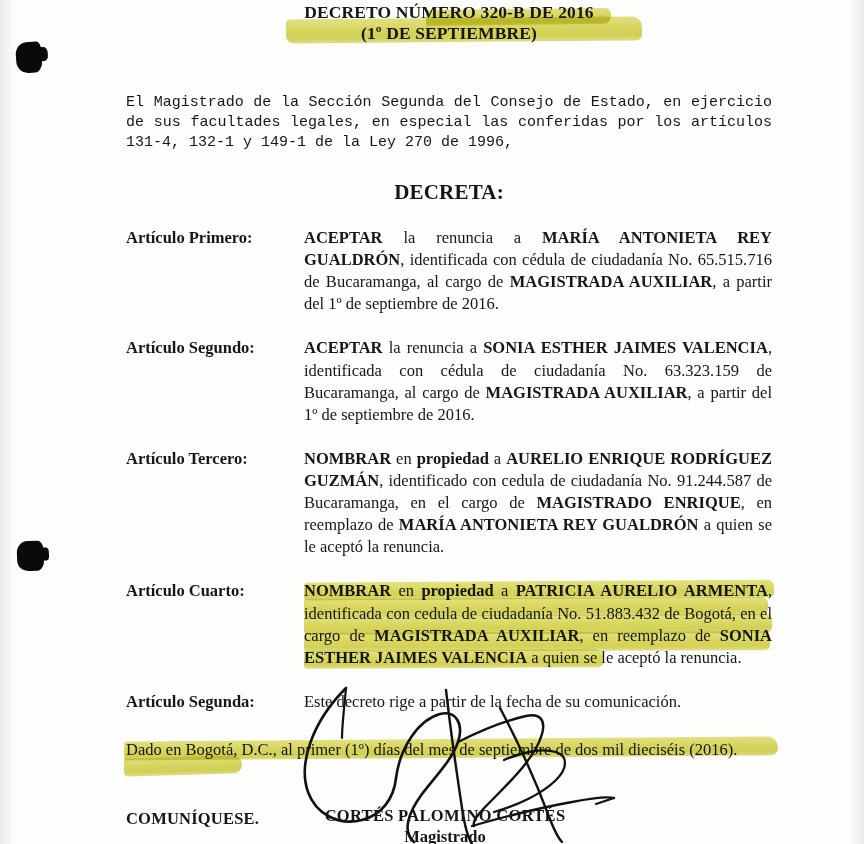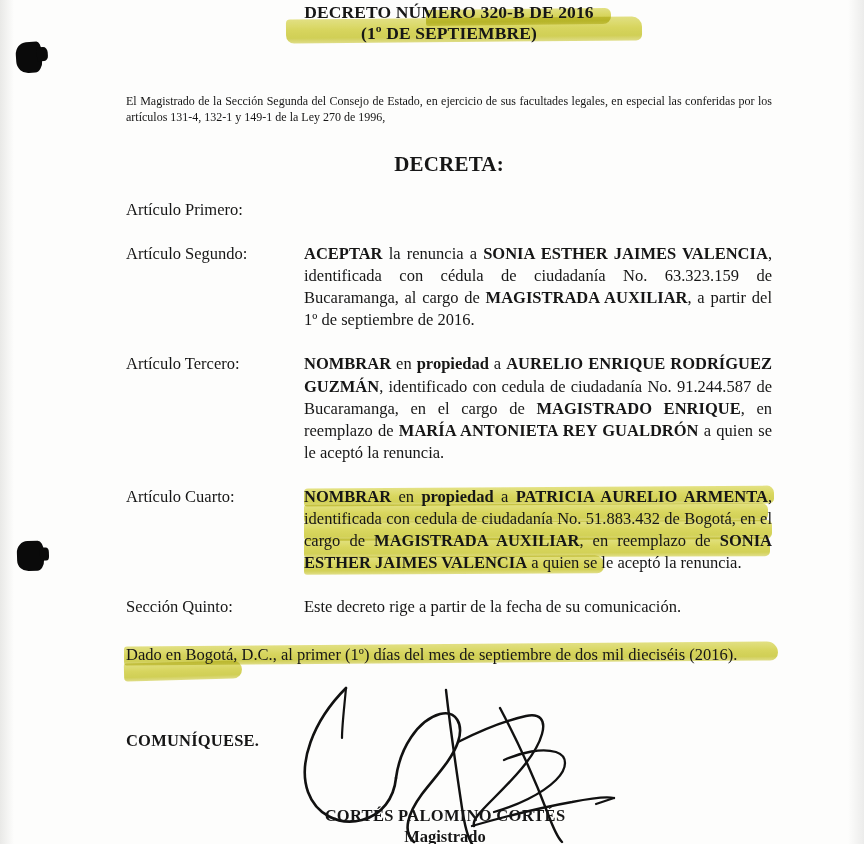--- a/index.html
+++ b/index.html
@@ -124,23 +124,24 @@
     top: 18px;
     width: 356px;
     height: 24px;
     transform: rotate(-0.5deg);
     border-radius: 4px 10px 6px 8px;
   }
 
   
   .para {
     text-align: justify;
-    font-size: 12px;
+    font-size: 15px;
     line-height: 1.34;
     margin: 0;
+    font-family: Liberation Mono, monospace;
   }
 
   .intro {
     margin-top: 48px;
     text-align: justify;
   }
 
   .decreta {
     text-align: center;
     font-weight: bold;
@@ -152,21 +153,21 @@
   
   .article {
     display: flex;
     align-items: flex-start;
     margin-top: 22px;
     position: relative;
   }
   .article-label {
     width: 178px;
     flex: 0 0 178px;
-    font-weight: normal;
+    font-weight: bold;
     font-size: 16.5px;
     line-height: 1.34;
     padding-top: 0px;
   }
   .article-body {
     flex: 1 1 auto;
     font-size: 16.5px;
     line-height: 1.34;
     text-align: justify;
     position: relative;
@@ -212,21 +213,21 @@
   .dado-hl-2 {
     left: -2px;
     top: 18px;
     width: 118px;
     height: 18px;
     transform: rotate(-1.6deg);
     border-radius: 4px 14px 14px 6px;
   }
 
   .comuniquese {
-    margin-top: 64px;
+    margin-top: 48px;
     font-weight: bold;
     font-size: 16.5px;
     letter-spacing: 0.2px;
   }
 
   
   .sig-area {
     position: absolute;
     left: 250px;
     top: 686px;
@@ -291,20 +292,23 @@
       <span class="line1" style="position:relative;z-index:1;">DECRETO NÚMERO 320-B DE 2016</span>
       <span class="line2" style="position:relative;z-index:1;">(1º DE SEPTIEMBRE)</span>
     </div>
 
     <p class="para intro">El Magistrado de la Sección Segunda del Consejo de Estado, en ejercicio de sus facultades legales, en especial las conferidas por los artículos 131-4, 132-1 y 149-1 de la Ley 270 de 1996,</p>
 
     <div class="decreta">DECRETA:</div>
 
     <div class="article">
       <div class="article-label">Artículo Primero:</div>
+      <div class="article-body">
+        <b>ACEPTAR</b> la renuncia a <b>MARÍA ANTONIETA REY GUALDRÓN</b>, identificada con cédula de ciudadanía No. 65.515.716 de Bucaramanga, al cargo de <b>MAGISTRADA AUXILIAR</b>, a partir del 1º de septiembre de 2016.
+      </div>
     </div>
 
     <div class="article">
       <div class="article-label">Artículo Segundo:</div>
       <div class="article-body">
         <b>ACEPTAR</b> la renuncia a <b>SONIA ESTHER JAIMES VALENCIA</b>, identificada con cédula de ciudadanía No. 63.323.159 de Bucaramanga, al cargo de <b>MAGISTRADA AUXILIAR</b>, a partir del 1º de septiembre de 2016.
       </div>
     </div>
 
     <div class="article">
@@ -322,21 +326,21 @@
         <span class="hl h4d"></span>
         <span class="hl h4e"></span>
       </div>
       <div class="article-label">Artículo Cuarto:</div>
       <div class="article-body">
         <b>NOMBRAR</b> en <b>propiedad</b> a <b>PATRICIA AURELIO ARMENTA</b>, identificada con cedula de ciudadanía No. 51.883.432 de Bogotá, en el cargo de <b>MAGISTRADA AUXILIAR</b>, en reemplazo de <b>SONIA ESTHER JAIMES VALENCIA</b> a quien se le aceptó la renuncia.
       </div>
     </div>
 
     <div class="article">
-      <div class="article-label">Sección Quinto:</div>
+      <div class="article-label">Artículo Segunda:</div>
       <div class="article-body">Este decreto rige a partir de la fecha de su comunicación.</div>
     </div>
 
     <div class="dado">
       <span class="hl dado-hl-1"></span>
       <span class="hl dado-hl-2"></span>
       <span class="text">Dado en Bogotá, D.C., al primer (1º) días del mes de septiembre de dos mil dieciséis (2016).</span>
     </div>
 
     <div class="comuniquese">COMUNÍQUESE.</div>

